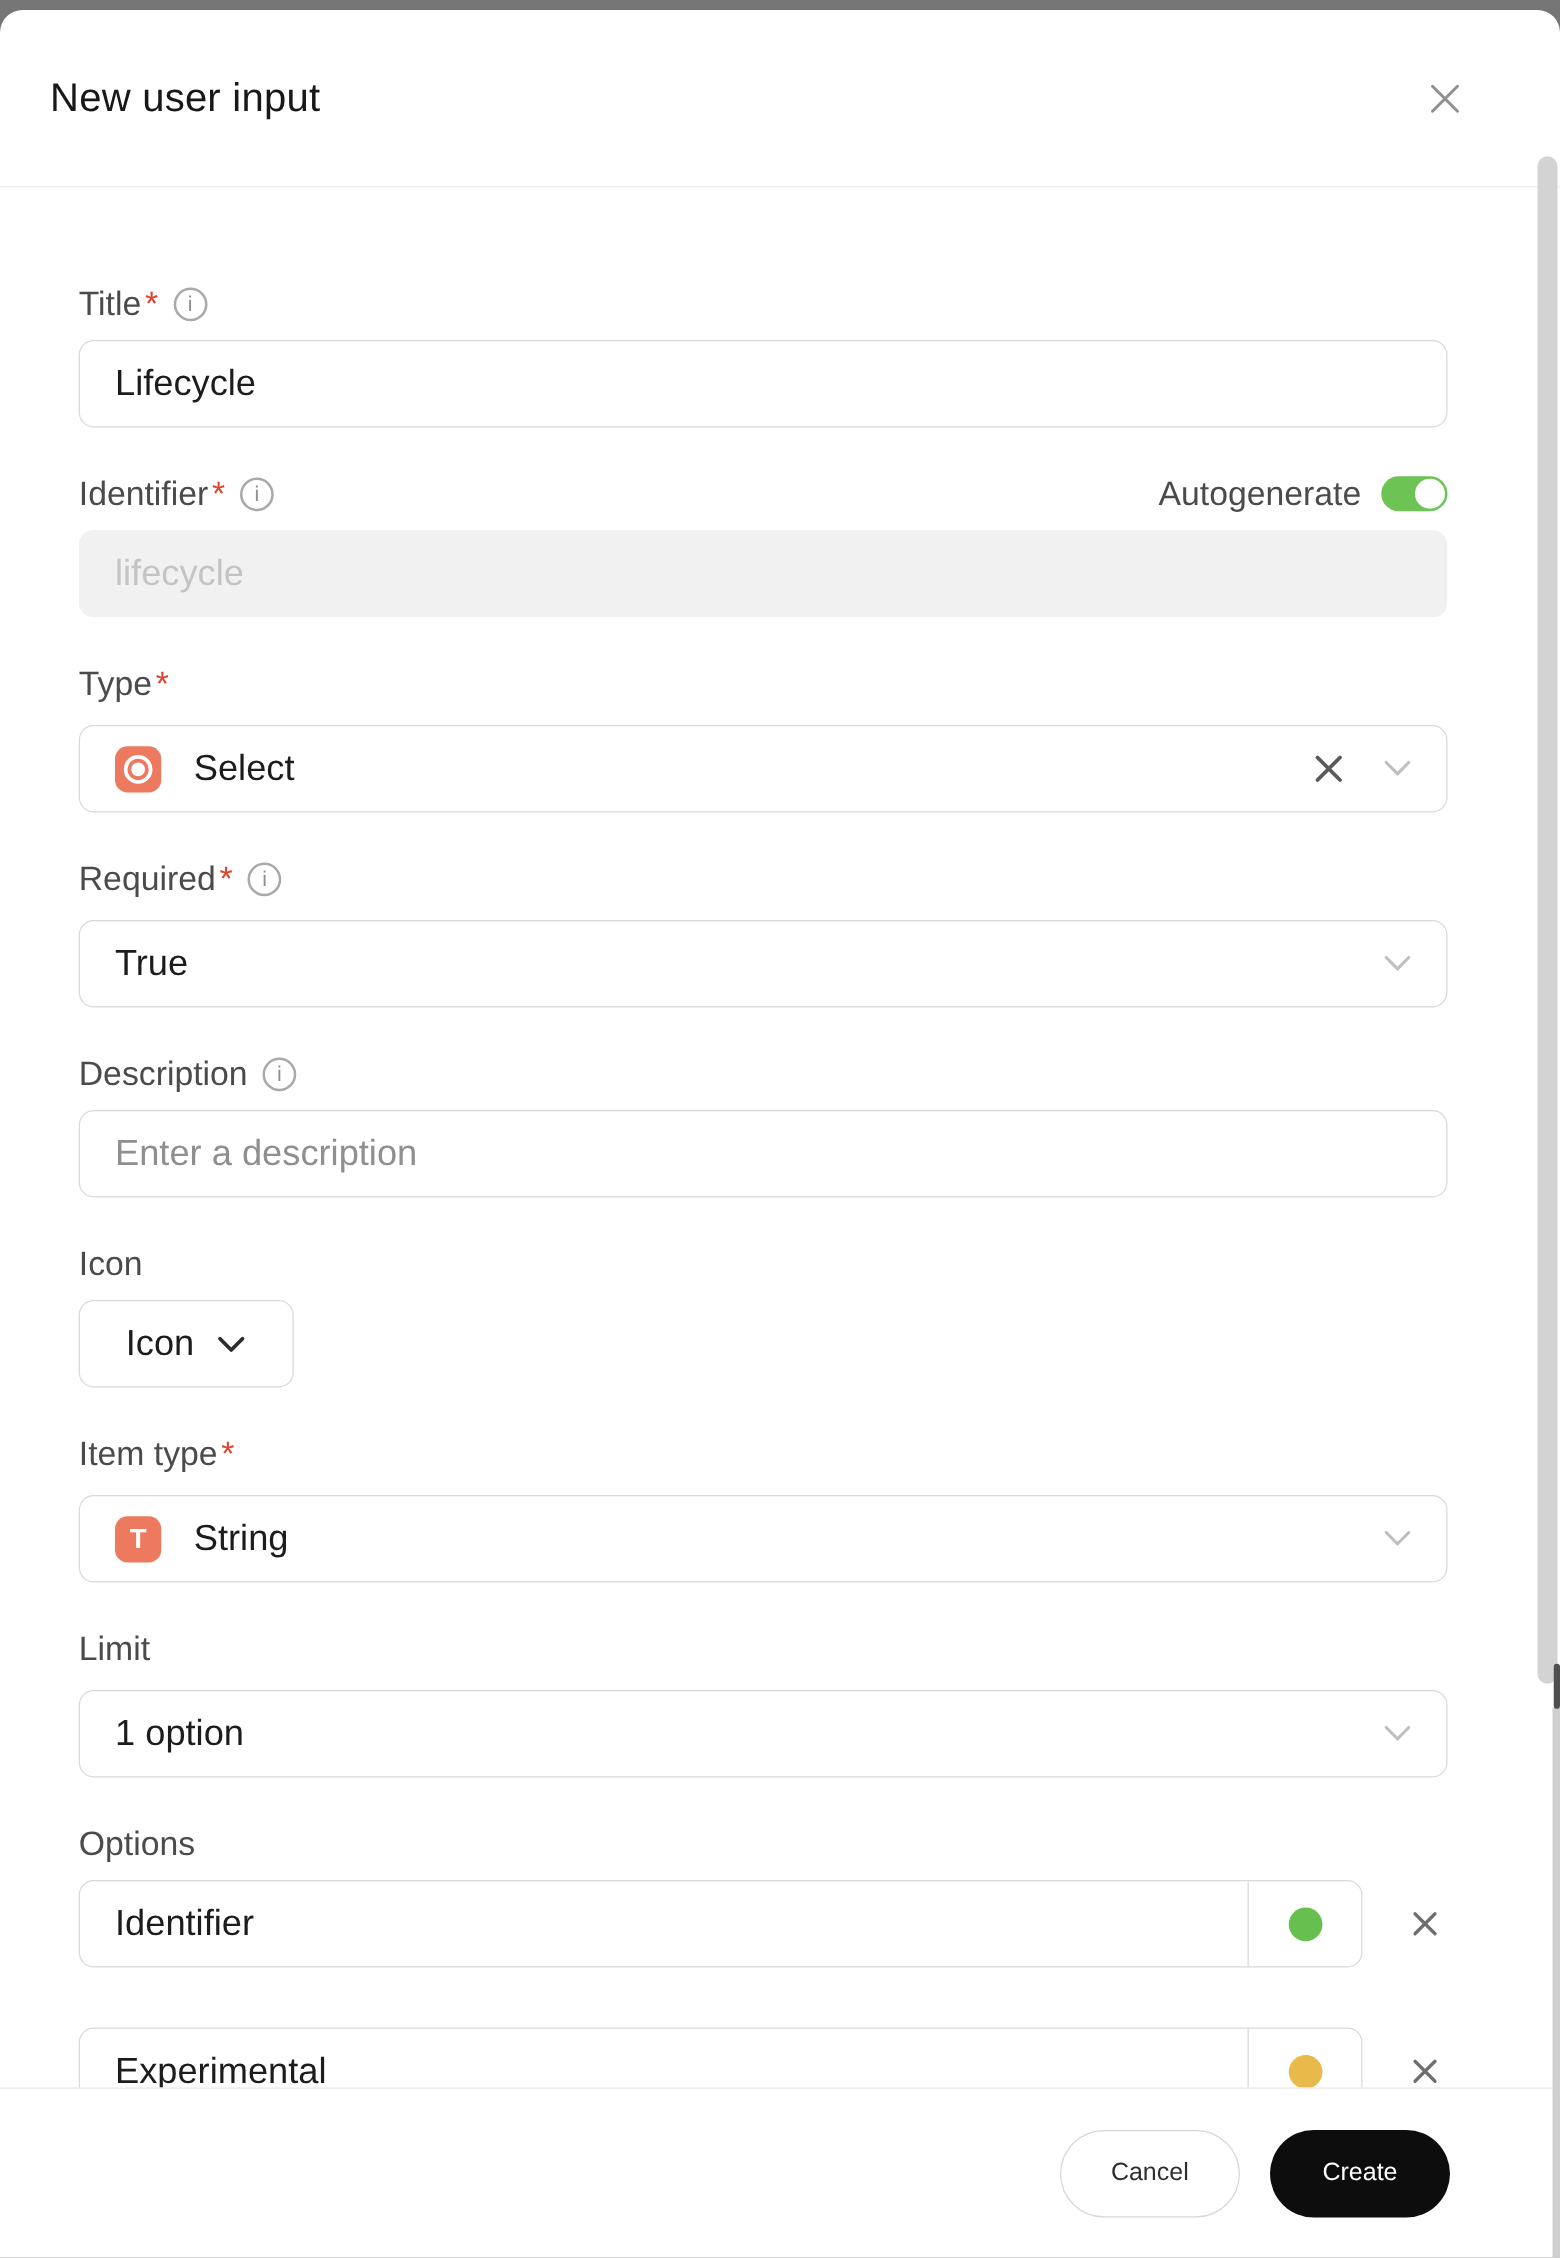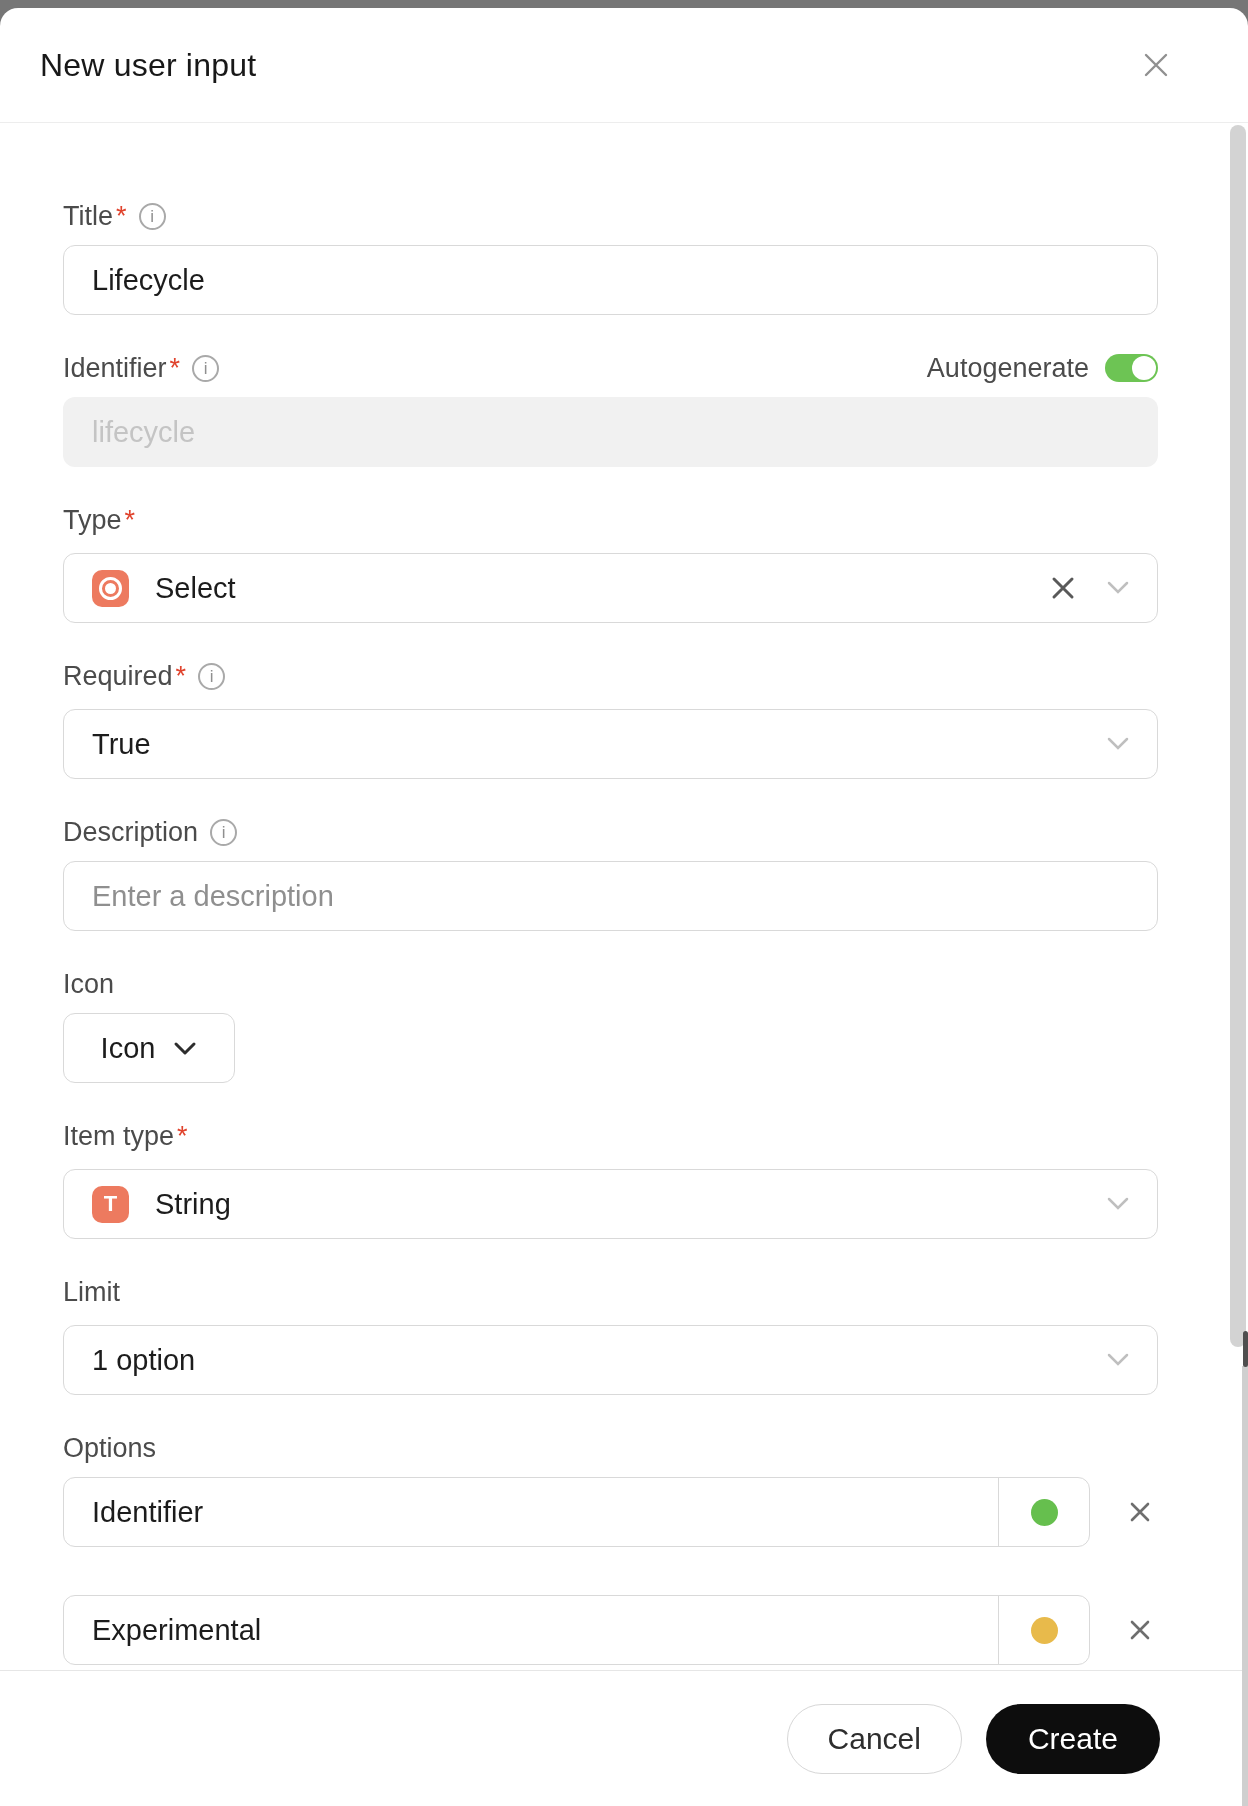--- a/index.html
+++ b/index.html
@@ -3,21 +3,21 @@
 <meta charset="utf-8">
 <style>
   * { margin:0; padding:0; box-sizing:border-box; }
   html,body { width:1248px; height:1806px; }
   body { font-family:"Liberation Sans", sans-serif; background:#767676; position:relative; overflow:hidden; }
 
   .modal { position:absolute; top:8px; left:0; width:1248px; height:1798px;
            background:#fff; border-radius:18px 18px 0 0; overflow:hidden; }
 
   
-  .mheader { height:115px; display:flex; align-items:center; padding:0 72px 0 40px;
+  .mheader { height:142px; display:flex; align-items:center; padding:0 72px 0 40px;
              border-bottom:1px solid #ededed; }
   .mtitle { font-size:32px; font-weight:500; color:#181818; letter-spacing:.2px; }
   .close-btn { margin-left:auto; width:40px; height:40px; border:none; background:transparent;
                display:flex; align-items:center; justify-content:center; cursor:pointer; }
 
   
   .mbody { position:relative; height:1547px; overflow:hidden; padding:76px 90px 0 63px; }
 
   .group { margin-bottom:36px; }
   .label-row { display:flex; align-items:center; height:34px; margin-bottom:12px;
@@ -63,21 +63,21 @@
   
   .toggle { width:53px; height:28px; border-radius:14px; background:#6dc454; margin-left:16px;
             position:relative; cursor:pointer; flex:none; }
   .toggle .knob { position:absolute; top:2px; right:2px; width:24px; height:24px;
                   border-radius:50%; background:#fff; }
 
   
   .mfooter { position:absolute; left:0; right:0; bottom:0; height:136px; background:#fff;
              border-top:1px solid #e6e6e6; display:flex; align-items:center;
              justify-content:flex-end; gap:24px; padding-right:88px; }
-  .btn { height:70px; border-radius:35px; font-size:30px; font-family:inherit; cursor:pointer; }
+  .btn { height:70px; border-radius:35px; font-size:20px; font-family:inherit; cursor:pointer; }
   .btn-cancel { padding:0 40px; background:#fff; border:1.5px solid #d7d7d7; color:#2e2e2e; }
   .btn-create { padding:0 42px; background:#0d0d0d; border:none; color:#fff; }
 
   
   .inner-thumb { position:absolute; left:1230px; top:117px; width:16px; height:1222px;
                  border-radius:8px; background:#d3d3d3; }
   .outer-track { position:absolute; right:0; top:1366px; width:6px; height:440px; background:#cfcfcf; z-index:5; }
   .outer-thumb { position:absolute; right:0; top:1331px; width:5px; height:36px; background:#4f4f4f;
                  border-radius:3px; z-index:6; }
 </style>

